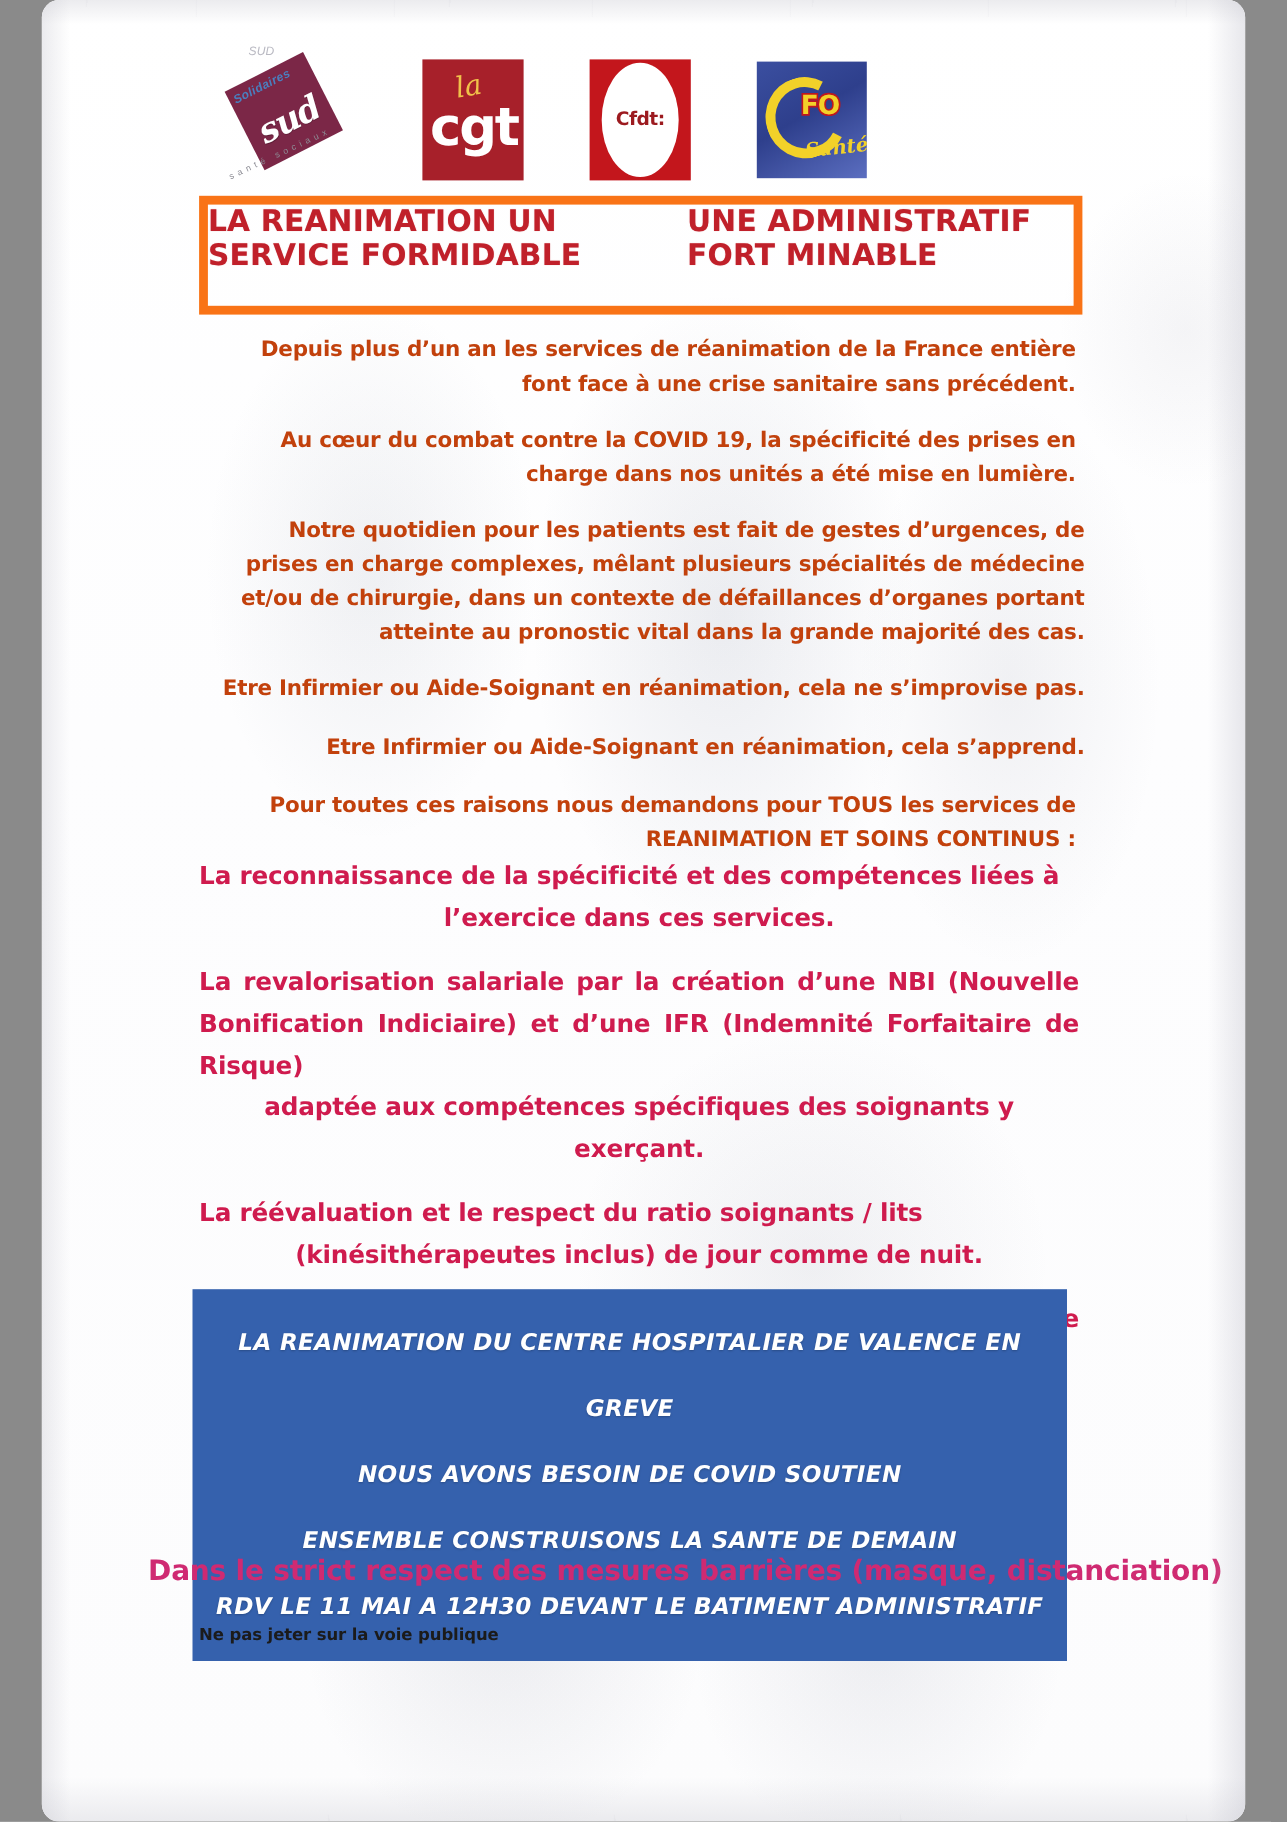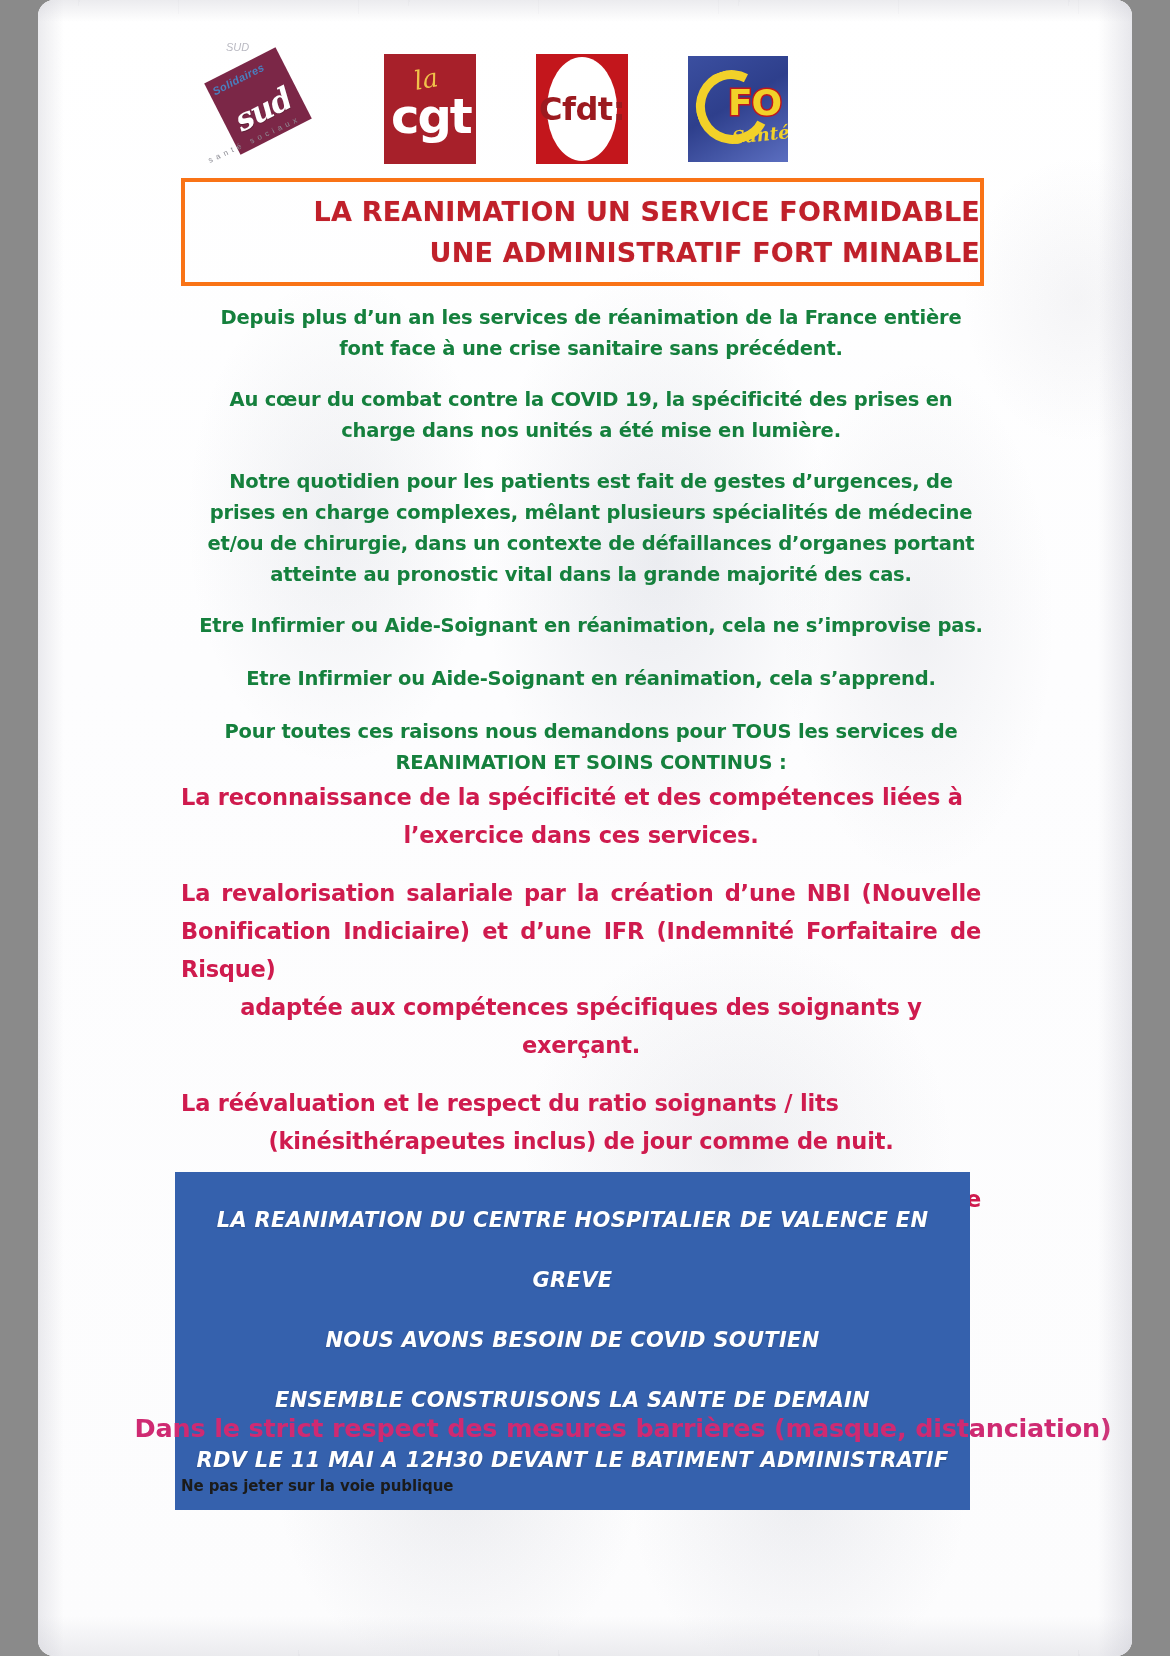--- a/index.html
+++ b/index.html
@@ -149,21 +149,21 @@
     width: 70px; height: 104px;
     border-radius: 50%;
     background: #ffffff;
     display: flex;
     align-items: center;
     justify-content: center;
   }
   .cfdt-word {
     font-family: "DejaVu Sans", sans-serif;
     font-weight: bold;
-    font-size: 32px;
+    font-size: 17px;
     color: #9c1a1f;
     letter-spacing: -0.5px;
   }
 
   
   .logo-fo {
     width: 100px; height: 106px;
     background: linear-gradient(150deg, #3b4fa0 0%, #2e3f8c 45%, #5b6ec0 100%);
     overflow: hidden;
   }
@@ -174,21 +174,21 @@
     border: 9px solid #f2d129;
     border-radius: 50% 50% 46% 50%;
     border-right-color: transparent;
     transform: rotate(-18deg);
   }
   .fo-word {
     position: absolute;
     left: 40px; top: 26px;
     font-family: "DejaVu Sans", sans-serif;
     font-weight: bold;
-    font-size: 36px;
+    font-size: 24px;
     color: #f2d129;
     -webkit-text-stroke: 3px #c0171d;
     paint-order: stroke fill;
     letter-spacing: -1px;
   }
   .fo-sante {
     position: absolute;
     left: 44px; top: 68px;
     font-family: "DejaVu Serif", serif;
     font-style: italic;
@@ -205,26 +205,26 @@
     font-style: italic;
   }
 
   
   .title-box {
     position: absolute;
     top: 178px;
     left: 143px;
     width: 803px;
     height: 108px;
-    border: 4px solid #f97316;
+    border: 8px solid #f97316;
     box-sizing: border-box;
     display: flex;
-    flex-direction: column;
+    flex-direction: row;
     justify-content: center;
-    align-items: flex-end;
+    align-items: flex-start;
     gap: 10px;
   }
   .title-line {
     font-family: "DejaVu Sans", sans-serif;
     font-weight: bold;
     font-size: 27px;
     color: #c0202a;
     letter-spacing: 0.2px;
     text-shadow: 0 0 1px rgba(192,32,42,0.35);
   }
@@ -234,22 +234,22 @@
     position: absolute;
     top: 302px;
     left: 143px;
     width: 805px;
   }
   .para {
     font-family: "DejaVu Sans", sans-serif;
     font-weight: bold;
     font-size: 19.5px;
     line-height: 31px;
-    color: #15803d;
-    text-align: center;
+    color: #c2410c;
+    text-align: right;
     margin: 0 0 20px 15px;
     letter-spacing: -0.2px;
   }
   .para.tight { margin-bottom: 22px; }
   .para.narrow { padding: 0 8px; }
 
   
   .demands {
     position: absolute;
     top: 778px;

